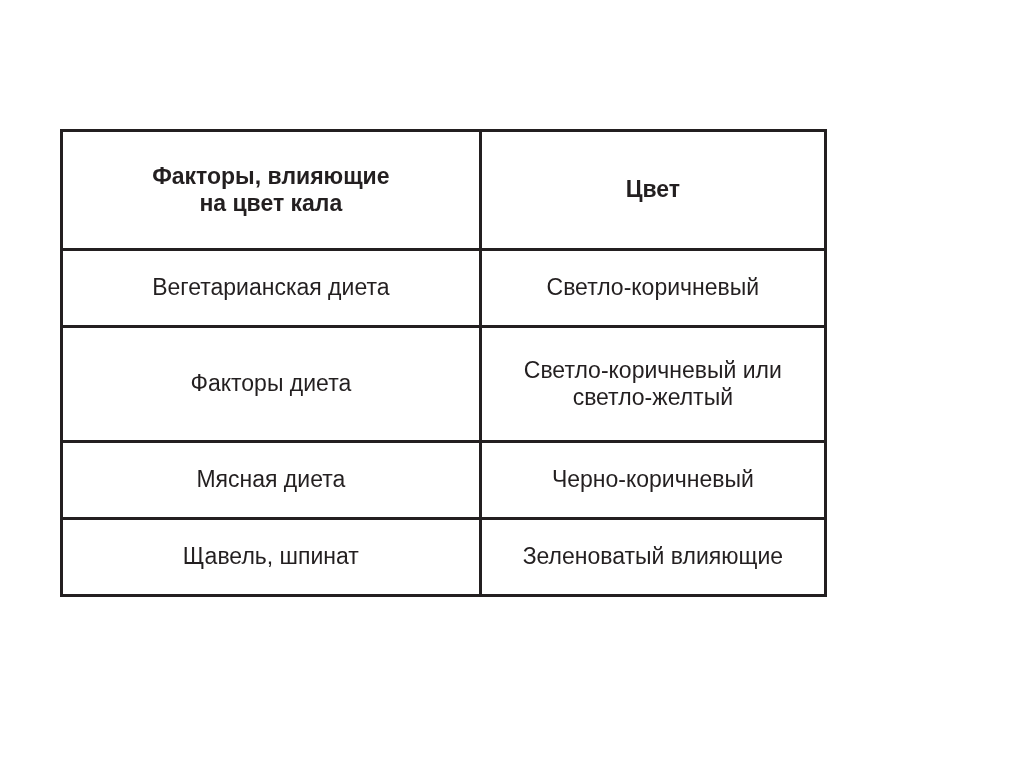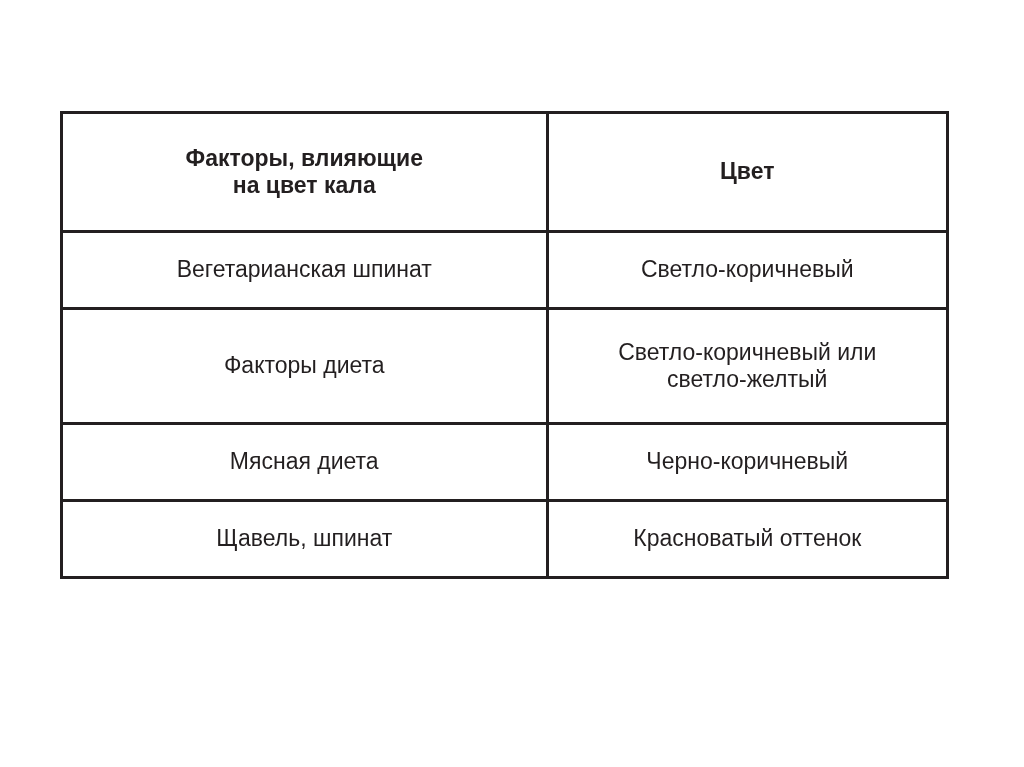--- a/index.html
+++ b/index.html
@@ -16,22 +16,22 @@
   }
   .slide {
     position: relative;
     width: 1024px;
     height: 767px;
     box-sizing: border-box;
   }
   .table-wrap {
     position: absolute;
     left: 60px;
-    top: 111px;
-    width: 889px;
+    top: 129px;
+    width: 767px;
   }
   table.fact-table {
     border-collapse: collapse;
     width: 100%;
     table-layout: fixed;
   }
   table.fact-table th,
   table.fact-table td {
     border: 3px solid #231f20;
     text-align: center;
@@ -72,32 +72,32 @@
       </colgroup>
       <thead>
         <tr>
           <th class="nowrap-break">Факторы, влияющие
 на цвет кала</th>
           <th>Цвет</th>
         </tr>
       </thead>
       <tbody>
         <tr>
-          <td>Вегетарианская шпинат</td>
+          <td>Вегетарианская диета</td>
           <td>Светло-коричневый</td>
         </tr>
         <tr class="tall">
           <td>Факторы диета</td>
           <td class="nowrap-break">Светло-коричневый или
 светло-желтый</td>
         </tr>
         <tr>
           <td>Мясная диета</td>
           <td>Черно-коричневый</td>
         </tr>
         <tr>
           <td>Щавель, шпинат</td>
-          <td>Красноватый оттенок</td>
+          <td>Зеленоватый влияющие</td>
         </tr>
       </tbody>
     </table>
   </div>
 </div>
 
 </body></html>

